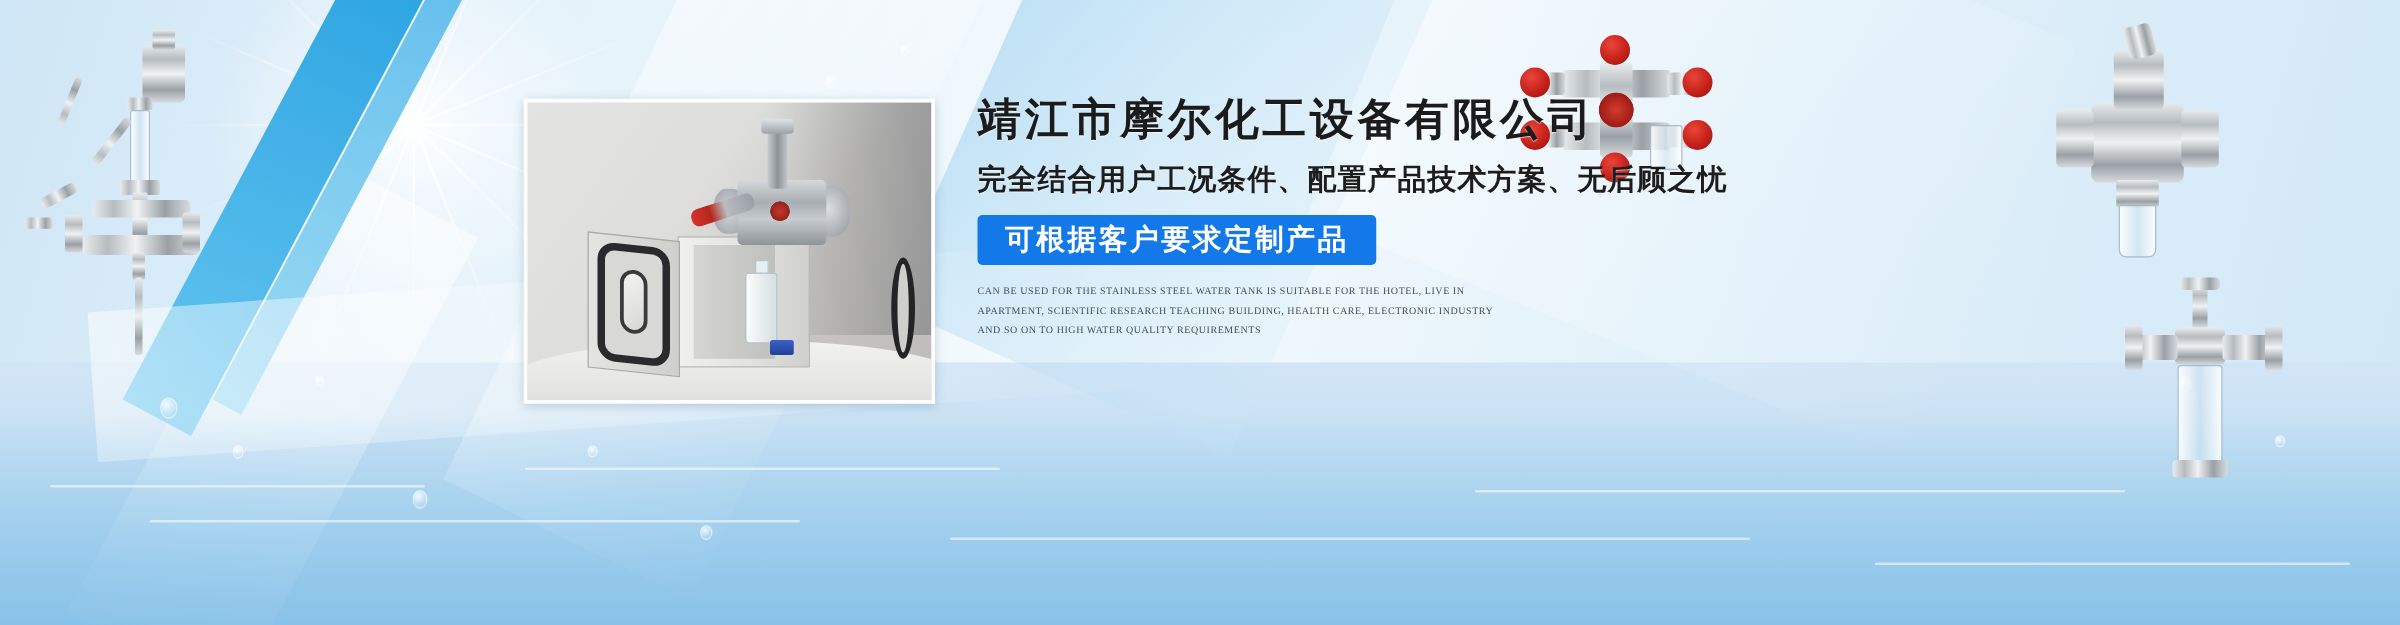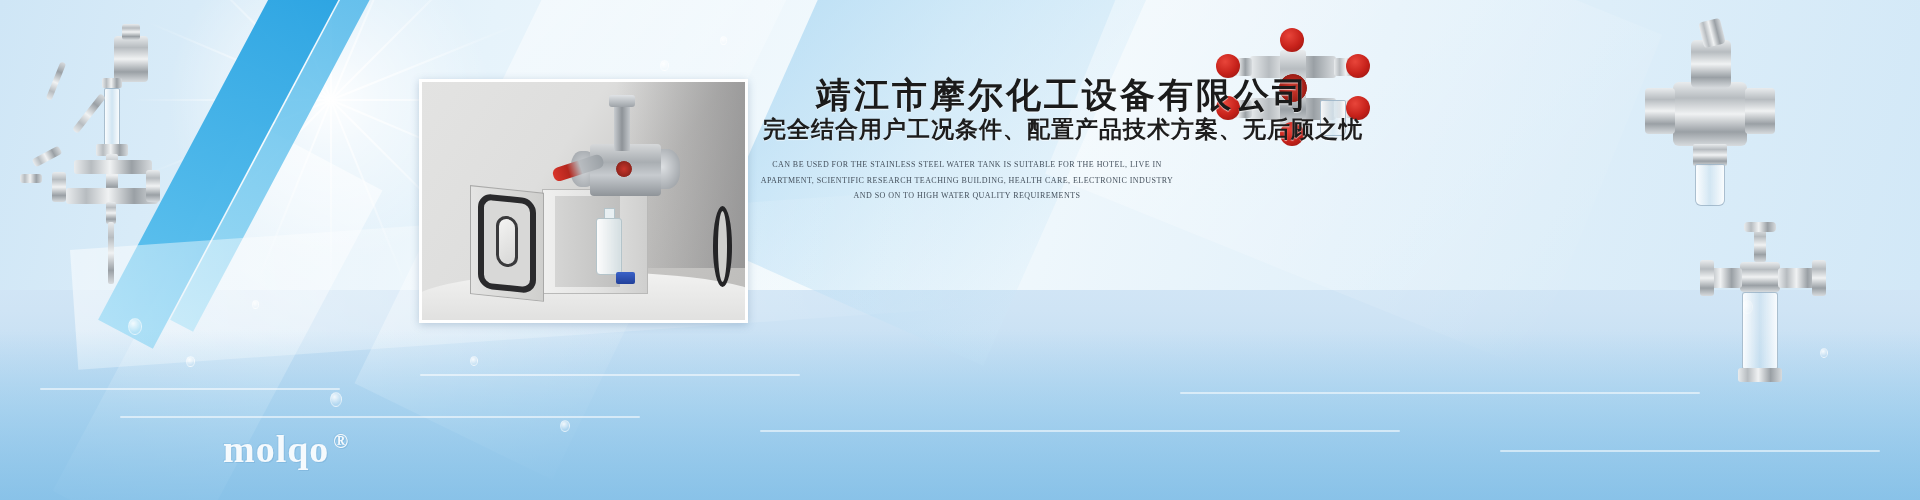--- a/index.html
+++ b/index.html
@@ -224,23 +224,22 @@
   }
   .glasstube {
     background: linear-gradient(to right, rgba(255,255,255,0.9), rgba(205,225,238,0.55), rgba(255,255,255,0.85));
     border: 1px solid rgba(150,175,195,0.8);
     border-radius: 2px;
   }
 
   
   #text-block {
     position: absolute;
-    left: 758px; top: 76px;
+    left: 782px; top: 76px;
     width: 610px;
-    text-align: center;
   }
   #company-title {
     font-family: "Liberation Serif", "DejaVu Serif", serif;
     font-size: 35px;
     font-weight: 700;
     letter-spacing: 3px;
     color: #1b1b1b;
     line-height: 1.12;
     white-space: nowrap;
     text-shadow: 0 1px 1px rgba(255,255,255,0.7);
@@ -251,20 +250,21 @@
     background: #1479e8;
     color: #ffffff;
     font-size: 31px;
     font-weight: 700;
     letter-spacing: 3px;
     line-height: 1;
     padding: 9px 15px 10px 15px;
     white-space: nowrap;
   }
   #headline-sub {
+    margin-top: 14px;
     font-size: 23px;
     font-weight: 700;
     color: #1d1d1d;
     letter-spacing: 1px;
     line-height: 1.25;
     white-space: nowrap;
     text-shadow: 0 1px 1px rgba(255,255,255,0.65);
   }
   #headline-custom {
     display: inline-block;
@@ -448,21 +448,21 @@
     </div>
   </div>
 
   <div id="text-block">
 
     <div id="company-title">靖江市摩尔化工设备有限公司</div>
 
 
     <div id="headline-sub">完全结合用户工况条件、配置产品技术方案、无后顾之忧</div>
 
+    <div>
+      <div id="headline-custom">可根据客户要求定制产品</div>
+    </div>
 
     <div id="english-caption">CAN BE USED FOR THE STAINLESS STEEL WATER TANK IS SUITABLE FOR THE HOTEL, LIVE IN APARTMENT, SCIENTIFIC RESEARCH TEACHING BUILDING, HEALTH CARE, ELECTRONIC INDUSTRY AND SO ON TO HIGH WATER QUALITY REQUIREMENTS</div>
   </div>
 
-  <div id="watermark">
-    <span>molqo</span><span class="reg">®</span>
-  </div>
 
 </div>
 
 </body></html>

